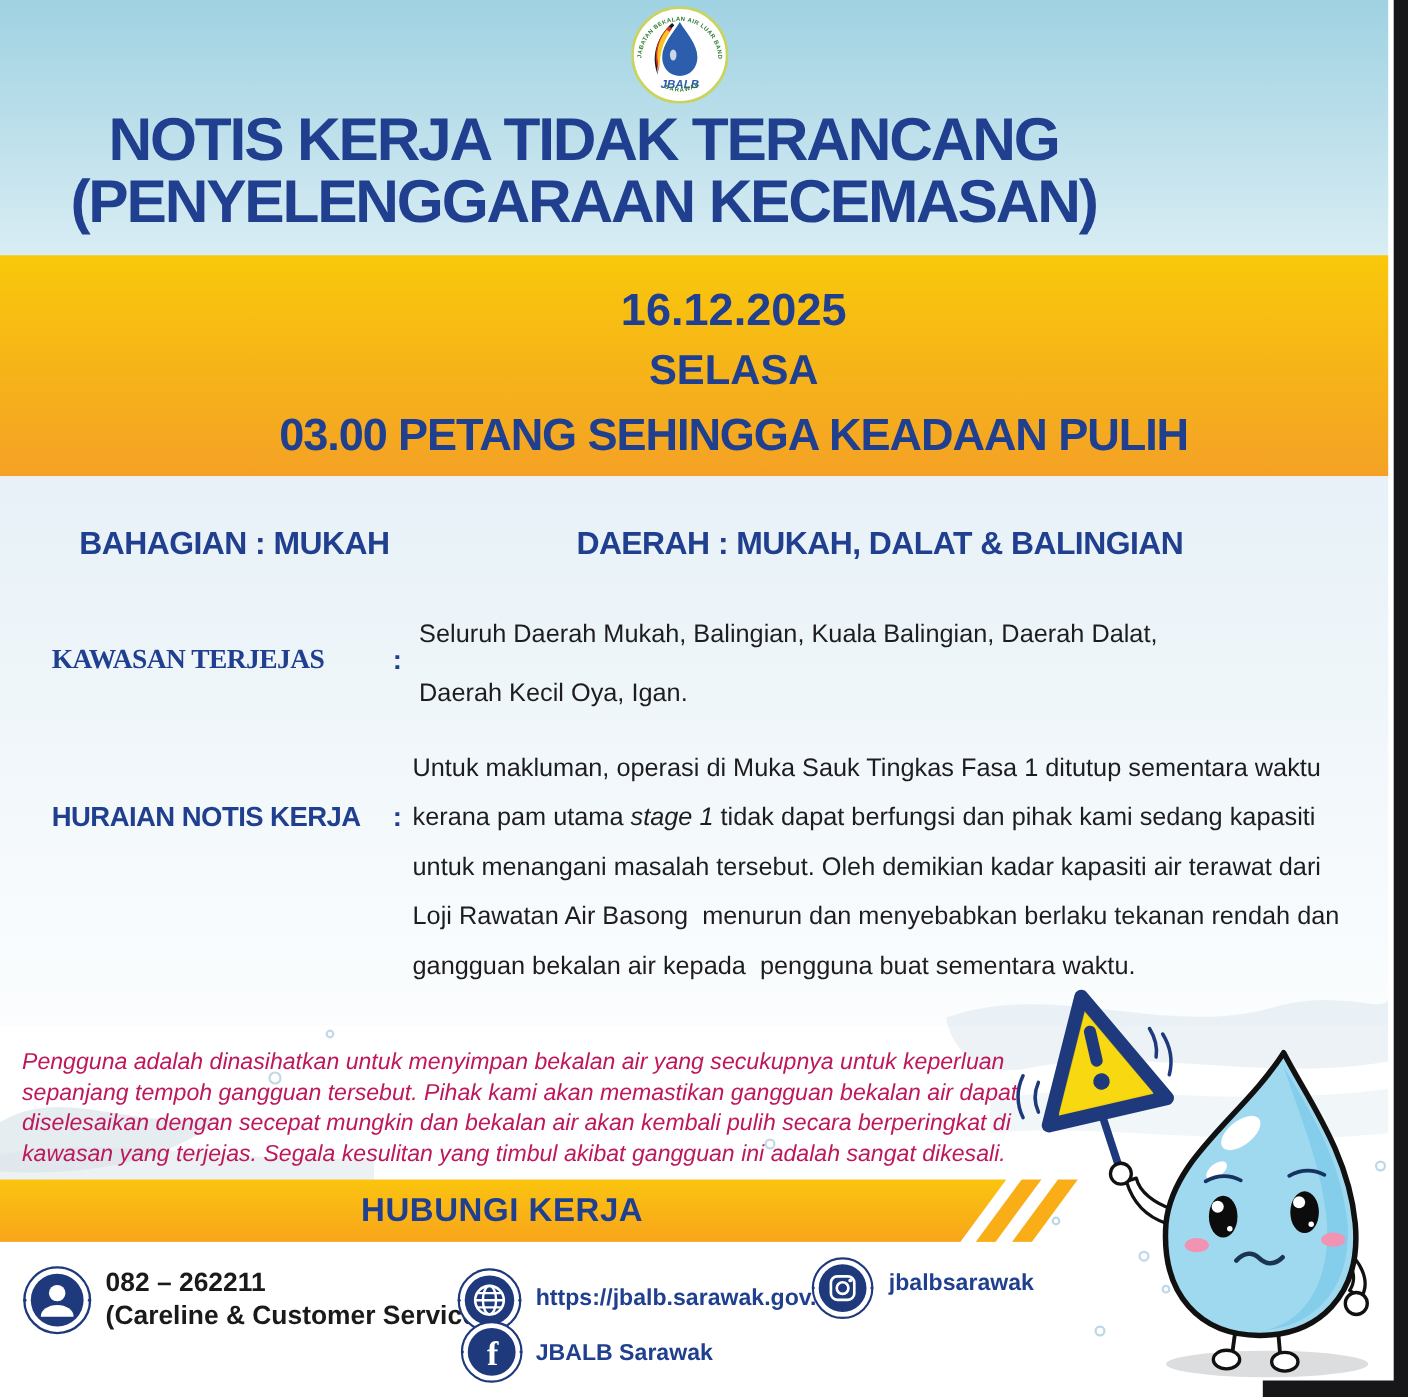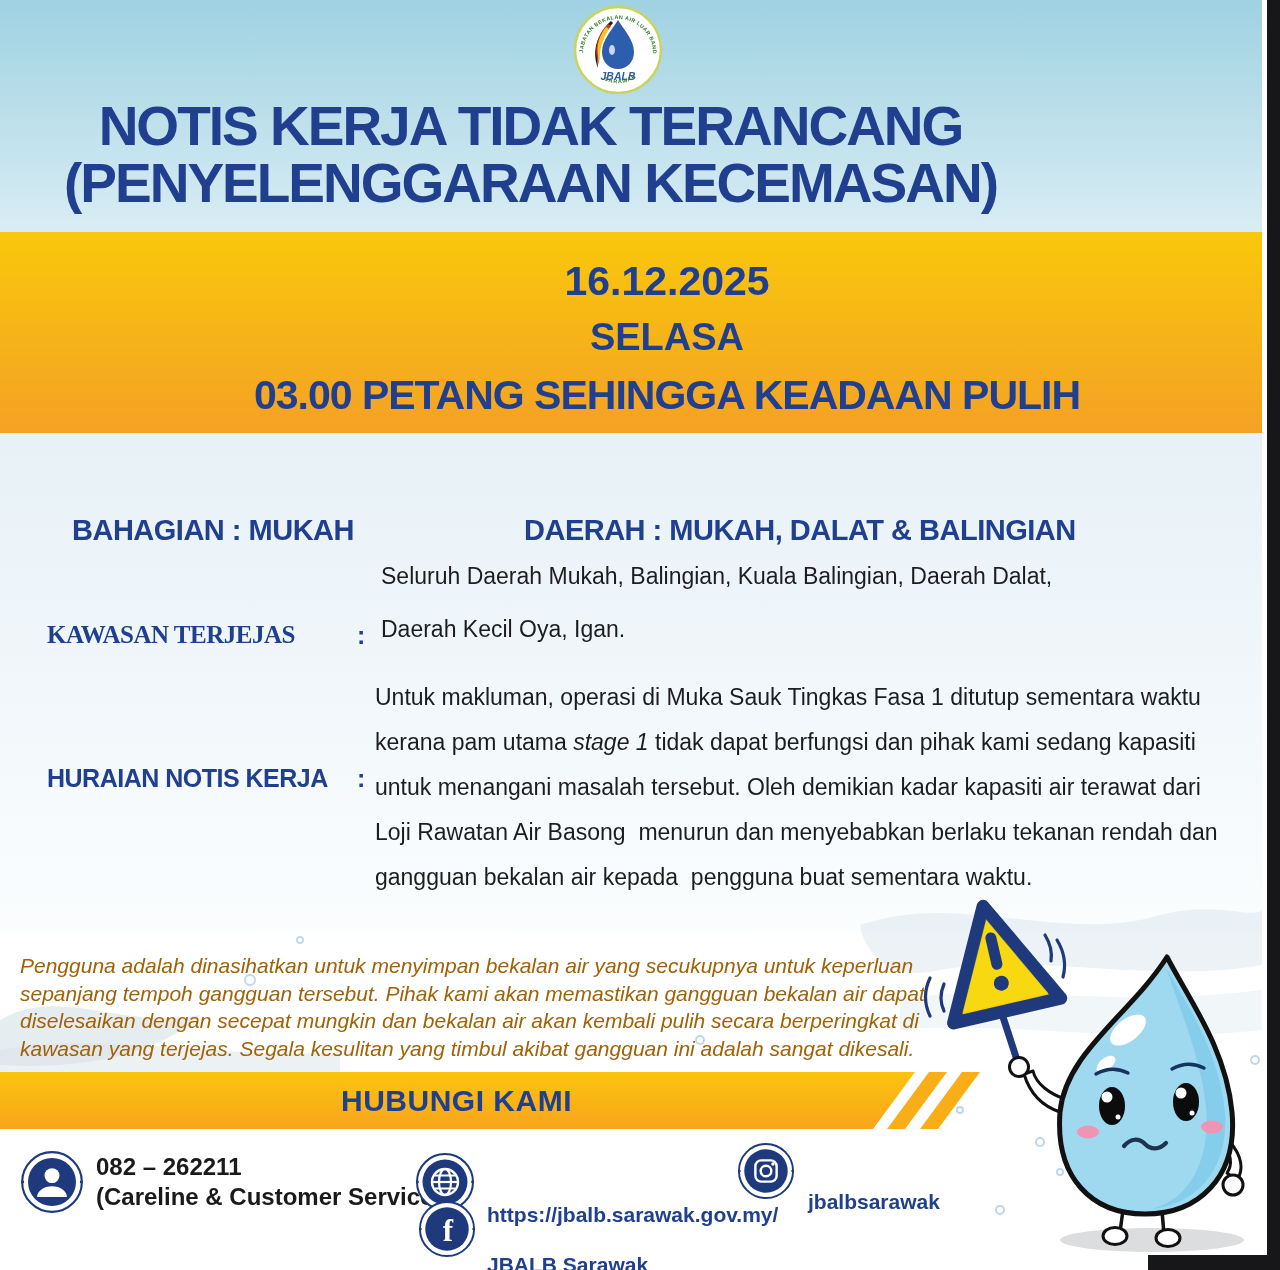--- a/index.html
+++ b/index.html
@@ -12,34 +12,34 @@
   .title{left:0;top:98px;width:1061px;text-align:center;color:#20408f;font-weight:bold;
          font-size:55px;letter-spacing:-2px;line-height:57px;}
   
   .sched{left:0;top:232px;width:1262px;height:201px;background:linear-gradient(#f9c80b,#f4a125);}
   .sched div{position:absolute;width:100%;text-align:center;color:#20408f;font-weight:bold;padding-left:36px;}
   .sched-date{top:26px;font-size:41px;}
   .sched-day{top:84px;font-size:38px;}
   .sched-time{top:140px;font-size:41px;letter-spacing:-1px;}
   
   .body-bg{left:0;top:433px;width:1262px;height:500px;background:linear-gradient(#e7f1f7,#fbfdfe);}
-  .navy{color:#20408f;font-weight:bold;margin-top:35px;}
+  .navy{color:#20408f;font-weight:bold;}
   .bahagian{left:72px;top:479px;font-size:29px;letter-spacing:-0.5px;}
   .daerah{left:524px;top:479px;font-size:29px;letter-spacing:-0.5px;}
   .k-label{left:47px;top:586px;font-size:25px;letter-spacing:-0.5px;font-family:Liberation Serif, serif;}
   .k-colon{left:357px;top:586px;font-size:25px;}
   .k-lines{left:381px;top:563px;width:720px;font-size:23px;color:#1d1d1f;}
   .k-lines .t-line{height:53px;white-space:pre-wrap;}
   .h-label{left:47px;top:729px;font-size:25px;letter-spacing:-0.5px;}
   .h-colon{left:357px;top:729px;font-size:25px;}
   .h-lines{left:375px;top:684px;width:880px;font-size:23px;color:#1d1d1f;}
   .h-lines .t-line{height:45px;white-space:pre-wrap;}
   .h-lines em{font-style:italic;}
   
-  .advisory{left:20px;top:952px;width:920px;font-size:21px;font-style:italic;color:#a16207;
+  .advisory{left:20px;top:952px;width:920px;font-size:21px;font-style:italic;color:#be185d;
             line-height:27.5px;z-index:3;}
   
   .hb-wrap{left:0;top:1072px;width:1000px;height:57px;z-index:2;}
   .hb-main{position:absolute;inset:0;background:linear-gradient(#fbc40f,#f8a51b);
            clip-path:polygon(0 0,915px 0,873px 100%,0 100%);}
   .hb-label{position:absolute;left:0;top:0;width:913px;text-align:center;line-height:57px;
             font-size:30px;color:#20408f;font-weight:bold;letter-spacing:0.5px;}
   .hb-s1{position:absolute;inset:0;background:#f9ae18;
          clip-path:polygon(929px 0,947px 0,905px 100%,887px 100%);}
   .hb-s2{position:absolute;inset:0;background:#f9ae18;
@@ -132,21 +132,21 @@
       <div class="t-line">Pengguna adalah dinasihatkan untuk menyimpan bekalan air yang secukupnya untuk keperluan</div>
       <div class="t-line">sepanjang tempoh gangguan tersebut. Pihak kami akan memastikan gangguan bekalan air dapat</div>
       <div class="t-line">diselesaikan dengan secepat mungkin dan bekalan air akan kembali pulih secara berperingkat di</div>
       <div class="t-line">kawasan yang terjejas. Segala kesulitan yang timbul akibat gangguan ini adalah sangat dikesali.</div>
     </div>
 
   <div class="abs hb-wrap">
     <div class="hb-main"></div>
     <div class="hb-s1"></div>
     <div class="hb-s2"></div>
-    <div class="hb-label">HUBUNGI KAMI</div>
+    <div class="hb-label">HUBUNGI KERJA</div>
   </div>
 
   <svg class="abs c-icon" style="left:20px;top:1150px" width="64" height="64" viewBox="0 0 60 60">
     <circle cx="30" cy="30" r="28" fill="#ffffff" stroke="#1e3a7c" stroke-width="2"></circle>
     <circle cx="30" cy="30" r="22.5" fill="#1e3a7c"></circle>
     <circle cx="30" cy="24" r="7" fill="#ffffff"></circle>
     <path d="M 16,44 a 14,10 0 0 1 28,0 Z" fill="#ffffff"></path>
     <circle cx="2.5" cy="30" r="1.4" fill="#1e3a7c"></circle>
       <circle cx="57.5" cy="30" r="1.4" fill="#1e3a7c"></circle>
   </svg>

